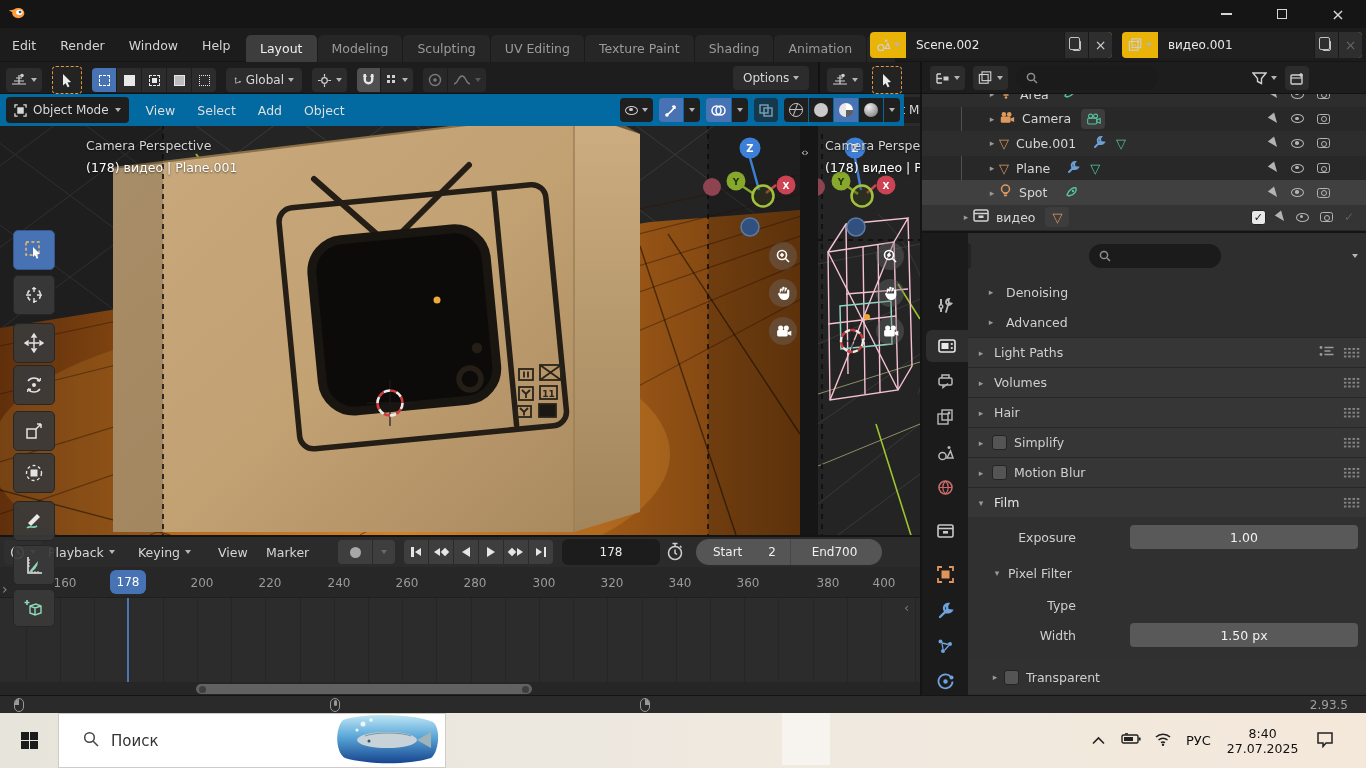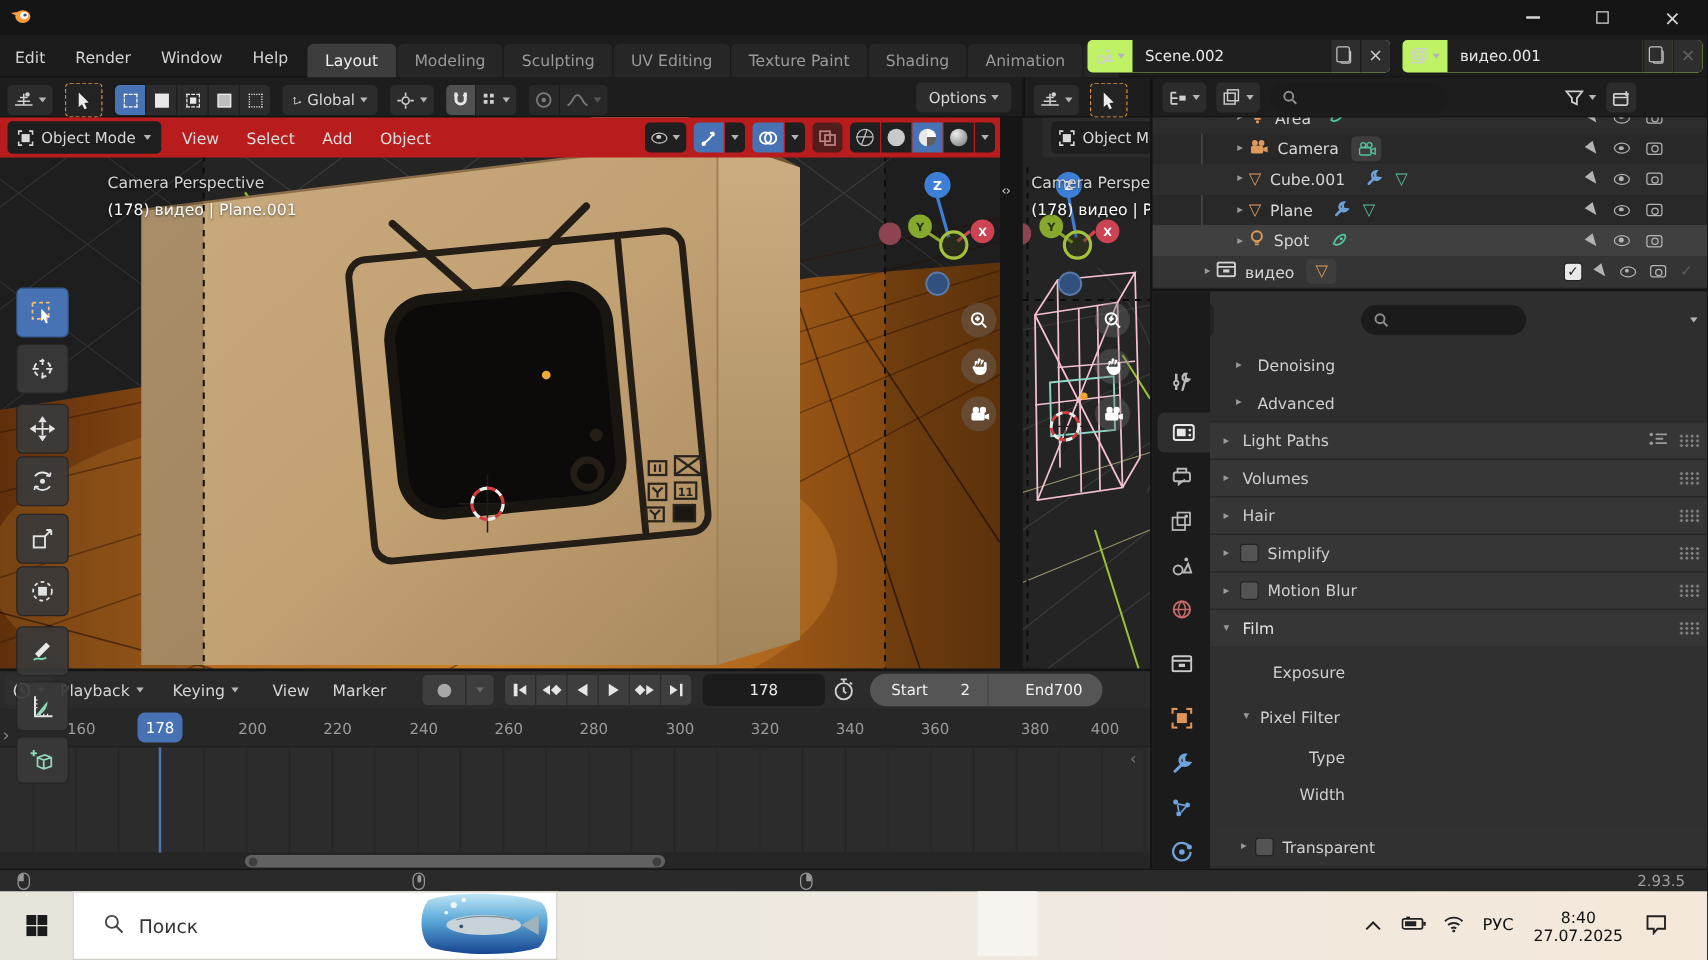--- a/index.html
+++ b/index.html
@@ -10,39 +10,39 @@
 .chev{width:0;height:0;border-left:3.5px solid transparent;border-right:3.5px solid transparent;border-top:4.5px solid #b5b5b5;display:inline-block}
 .chev.dim{border-top-color:#6a6a6a}
 
 .titlebar{position:absolute;left:0;top:0;width:1366px;height:28px;background:#151515;display:flex;align-items:center;color:#e6e6e6}
 .wbtn{width:56px;height:28px;display:flex;align-items:center;justify-content:center;color:#d6d6d6;font-size:13px}
 
 .topbar{position:absolute;left:0;top:28px;width:1366px;height:34px;background:#1c1c1c;border-bottom:1px solid #141414}
 .menu-item{padding:0 12px;height:34px;display:flex;align-items:center;color:#d4d4d4;font-size:12.5px}
 .tab{height:27px;margin-top:7px;display:flex;align-items:center;padding:0 14px;background:#262626;color:#9a9a9a;font-size:12.5px;border-radius:5px 5px 0 0;border-right:1px solid #1a1a1a}
 .tab.active{background:#3d3d3d;color:#efefef}
-.idsel{height:26px;background:#bef264;border-radius:4px;display:flex;align-items:center;overflow:hidden}
+.idsel{height:26px;background:#eab308;border-radius:4px;display:flex;align-items:center;overflow:hidden}
 .idsel .name{background:#1f1f1f;height:26px;display:flex;align-items:center;padding:0 10px;color:#e8e8e8}
 .idsel .sq{width:24px;height:26px;background:#2e2e2e;display:flex;align-items:center;justify-content:center;border-left:1px solid #1a1a1a}
 .copyic{width:9px;height:11px;border:1.5px solid #c2c2c2;border-radius:2px;position:relative}
 .copyic::before{content:"";position:absolute;left:-4px;top:-4px;width:9px;height:11px;border:1.5px solid #c2c2c2;border-radius:2px;background:#2e2e2e}
 
 .toolrow{position:absolute;left:0;top:62px;width:1366px;height:32px;background:#1d1d1d;border-bottom:1px solid #121212}
 .tbtn{height:24px;background:#2c2c2c;border-radius:4px;display:flex;align-items:center;justify-content:center;padding:0 5px;gap:4px;color:#d8d8d8}
 .toolactive{width:30px;height:28px;border:1.5px dashed #e0943e;border-radius:4px;display:flex;align-items:center;justify-content:center;background:#232323}
 .seg{display:flex;gap:1px}
 .seg>div{border-radius:0}
 .seg>div:first-child{border-radius:4px 0 0 4px}
 .seg>div:last-child{border-radius:0 4px 4px 0}
 .selmode{width:24px;height:24px;background:#2c2c2c;display:flex;align-items:center;justify-content:center}
 .selmode.on{background:#4772b3}
 .smsq{width:11px;height:11px;border:1.5px dashed #e8e8e8}
 .smsq.fill{border-style:solid;background:#e8e8e8}
 
-.vph{position:absolute;left:0;top:94px;width:800px;height:32px;background:#b91c1c;z-index:3;display:flex;align-items:center}
+.vph{position:absolute;left:0;top:94px;width:904px;height:32px;background:#0369a1;z-index:3;display:flex;align-items:center}
 .hbtn{height:24px;background:#1f1f1f;border-radius:4px;display:flex;align-items:center;justify-content:center;padding:0 5px;gap:4px}
 .hbtn.blue{background:#4772b3}
 .vmenu{padding:0 11px;color:#dedede;font-size:12.5px}
 .toolcol-btn{position:absolute;left:13px;width:42px;height:40px;background:rgba(58,58,58,.92);border:1px solid #262626;border-radius:5px;display:flex;align-items:center;justify-content:center;z-index:4}
 .toolcol-btn.on{background:#4772b3;border-color:#35588c}
 .navbtn{position:absolute;width:28px;height:28px;border-radius:50%;background:rgba(110,110,110,.38);display:flex;align-items:center;justify-content:center;z-index:4}
 .ovtext{position:absolute;z-index:4;color:#d4d4d4;font-size:12.5px;text-shadow:0 1px 2px rgba(0,0,0,.6);white-space:nowrap}
 
 .outliner{position:absolute;left:920px;top:94px;width:446px;height:137px;background:#282828;overflow:hidden;border-left:2px solid #141414;z-index:2}
 .ol-row{height:24.6px;display:flex;align-items:center;font-size:12.5px;color:#d6d6d6;position:relative}
@@ -920,30 +920,32 @@
           <span class="dotgrid"></span>
         </div>
       <div class="prow phead">
           <span class="arr" style="margin-left:6px">▾</span>
           <span style="margin-left:6px;color:#e4e4e4">Film</span>
           <span class="dotgrid"></span>
         </div>
       <div style="background:#303030">
         <div class="prow" style="height:40px">
           <span class="plabel">Exposure</span>
+          <div class="pfield slider">1.00</div>
         </div>
         <div class="prow" style="height:32px">
           <span class="arr" style="margin-left:22px">▾</span>
             <span style="margin-left:4px">Pixel Filter</span>
         </div>
         <div class="prow" style="height:32px">
           <span class="plabel">Type</span>
         </div>
         <div class="prow" style="height:28px">
           <span class="plabel">Width</span>
+          <div class="pfield slider">1.50 px</div>
         </div>
         <div class="prow" style="height:12px"></div>
         <div class="prow" style="height:32px;background:#313131">
           <span class="arr" style="margin-left:20px">▸</span>
           <span class="cb" style="margin-left:2px"></span>
           <span style="margin-left:7px">Transparent</span>
         </div>
       </div>
     </div>
   </div>
@@ -1008,21 +1010,21 @@
           <circle cx="9" cy="11" r="6.5" fill="none" stroke="#cfcfcf" stroke-width="1.5"></circle>
           <path d="M9,7.5 V11 L11,12.5 M6.5,1.5 h5 M9,1.5 V4 M14,4 l1.5,1.5" stroke="#cfcfcf" stroke-width="1.5" fill="none"></path>
         </svg>
     </div>
     <div class="row" style="position:absolute;left:696px;top:2px;width:186px;height:26px;background:#555;border-radius:13px;color:#f0f0f0">
       <div class="row" style="flex:1;justify-content:space-between;padding:0 14px 0 17px">
         <span>Start</span>
           <span>2</span>
       </div>
       <div style="width:1px;height:26px;background:#464646"></div>
-      <div class="row" style="flex:1;justify-content:flex-end;padding:0 16px 0 12px">
+      <div class="row" style="flex:1;justify-content:center;padding:0 16px 0 12px">
         <span>End</span>
           <span>700</span>
       </div>
     </div>
 
     <div class="ruler">
       <span class="tick" style="left:65px">160</span>
       <span class="tick" style="left:202px">200</span>
       <span class="tick" style="left:270px">220</span>
       <span class="tick" style="left:339px">240</span>

